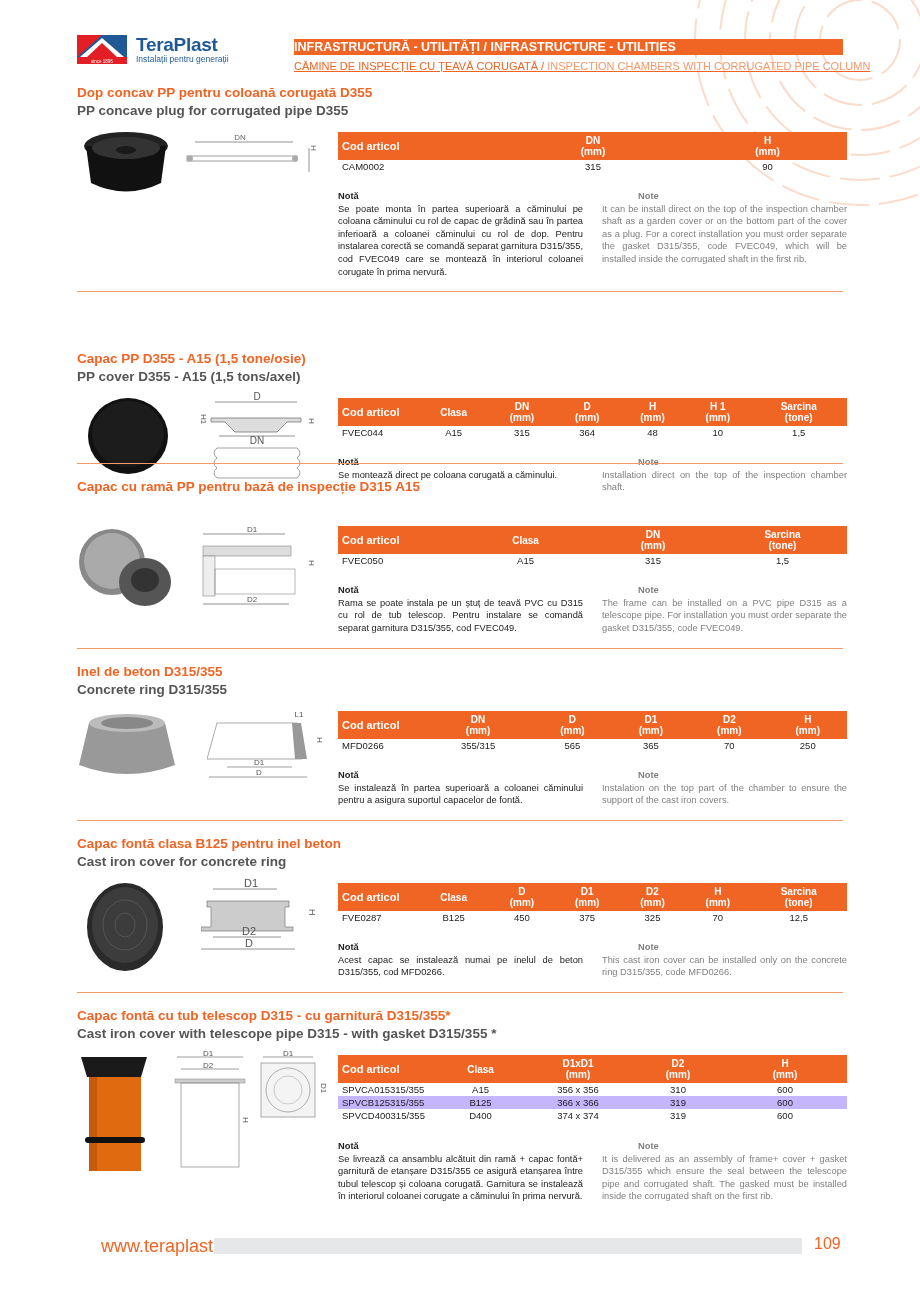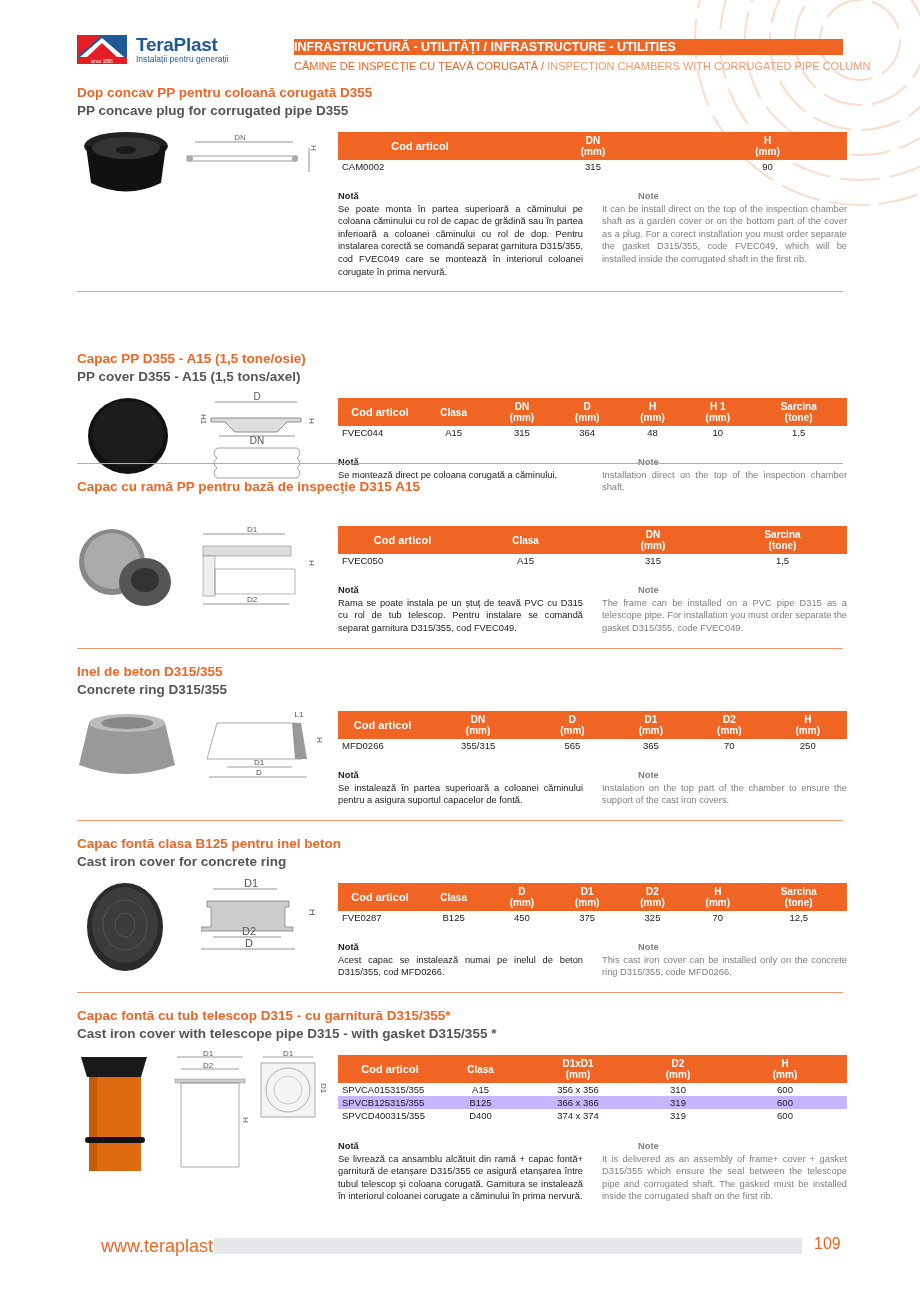--- a/index.html
+++ b/index.html
@@ -4,29 +4,29 @@
 <style>
   * { box-sizing: border-box; margin: 0; padding: 0; }
   body { width: 920px; height: 1290px; background: #ffffff; font-family: "Liberation Sans", sans-serif; color: #222; position: relative; overflow: hidden; }
   .bg-deco { position: absolute; right: -120px; top: -140px; width: 360px; height: 360px; pointer-events: none; }
   .logo { position: absolute; left: 77px; top: 35px; display: flex; align-items: center; }
   .logo-mark { width: 50px; height: 29px; position: relative; }
   .logo-text { margin-left: 9px; }
   .logo-name { font-size: 19px; font-weight: bold; color: #1f5a96; letter-spacing: -0.3px; line-height: 19px; }
   .logo-sub { font-size: 8.5px; color: #1f5a96; line-height: 10px; }
   .header-bar { position: absolute; left: 294px; top: 39px; width: 549px; height: 16px; background: #f06424; color: #fff; font-weight: bold; font-size: 12.5px; padding-right: 5px; line-height: 16px; }
-  .header-sub { position: absolute; left: 294px; top: 60px; width: 546px; text-align: left; font-size: 11px; color: #f06424; white-space: nowrap; }
+  .header-sub { position: absolute; left: 294px; top: 60px; width: 546px; text-align: left; font-size: 11px; color: #f06424; white-space: nowrap; text-decoration: underline; }
   .header-sub .en { color: #f4996a; }
   .section { position: absolute; left: 77px; width: 766px; }
   .sec-title-ro { font-size: 13.5px; font-weight: bold; color: #f06424; line-height: 18px; }
   .sec-title-en { font-size: 13.5px; font-weight: bold; color: #555; line-height: 18px; }
   .prod-img { position: absolute; }
   .tbl { position: absolute; left: 261px; width: 509px; border-collapse: collapse; font-size: 9.5px; }
   .tbl th { background: #f06424; color: #fff; font-weight: bold; font-size: 10px; line-height: 11px; height: 28px; text-align: center; }
-  .tbl th.first { text-align: center; padding-left: 4px; font-size: 11px; }
+  .tbl th.first { text-align: left; padding-left: 4px; font-size: 11px; }
   .tbl td { text-align: center; height: 13px; line-height: 13px; color: #222; }
   .tbl td.first { text-align: left; padding-left: 4px; }
   .tbl tr.alt td { background: #c4b5fd; }
   .notes { position: absolute; left: 261px; width: 509px; display: flex; justify-content: space-between; font-size: 9.3px; line-height: 12.6px; }
   .note-ro { width: 245px; text-align: justify; color: #222; }
   .note-en { width: 245px; text-align: justify; color: #808080; }
   .note-ro .h { font-weight: bold; color: #222; }
   .note-en .h { font-weight: bold; color: #808080; padding-left: 36px; }
   .divider { position: absolute; left: 77px; width: 766px; height: 1px; background: #f4996a; }
   .footer-url { position: absolute; left: 77px; top: 1236px; font-size: 18px; color: #f06424; margin-left: 24px; }

